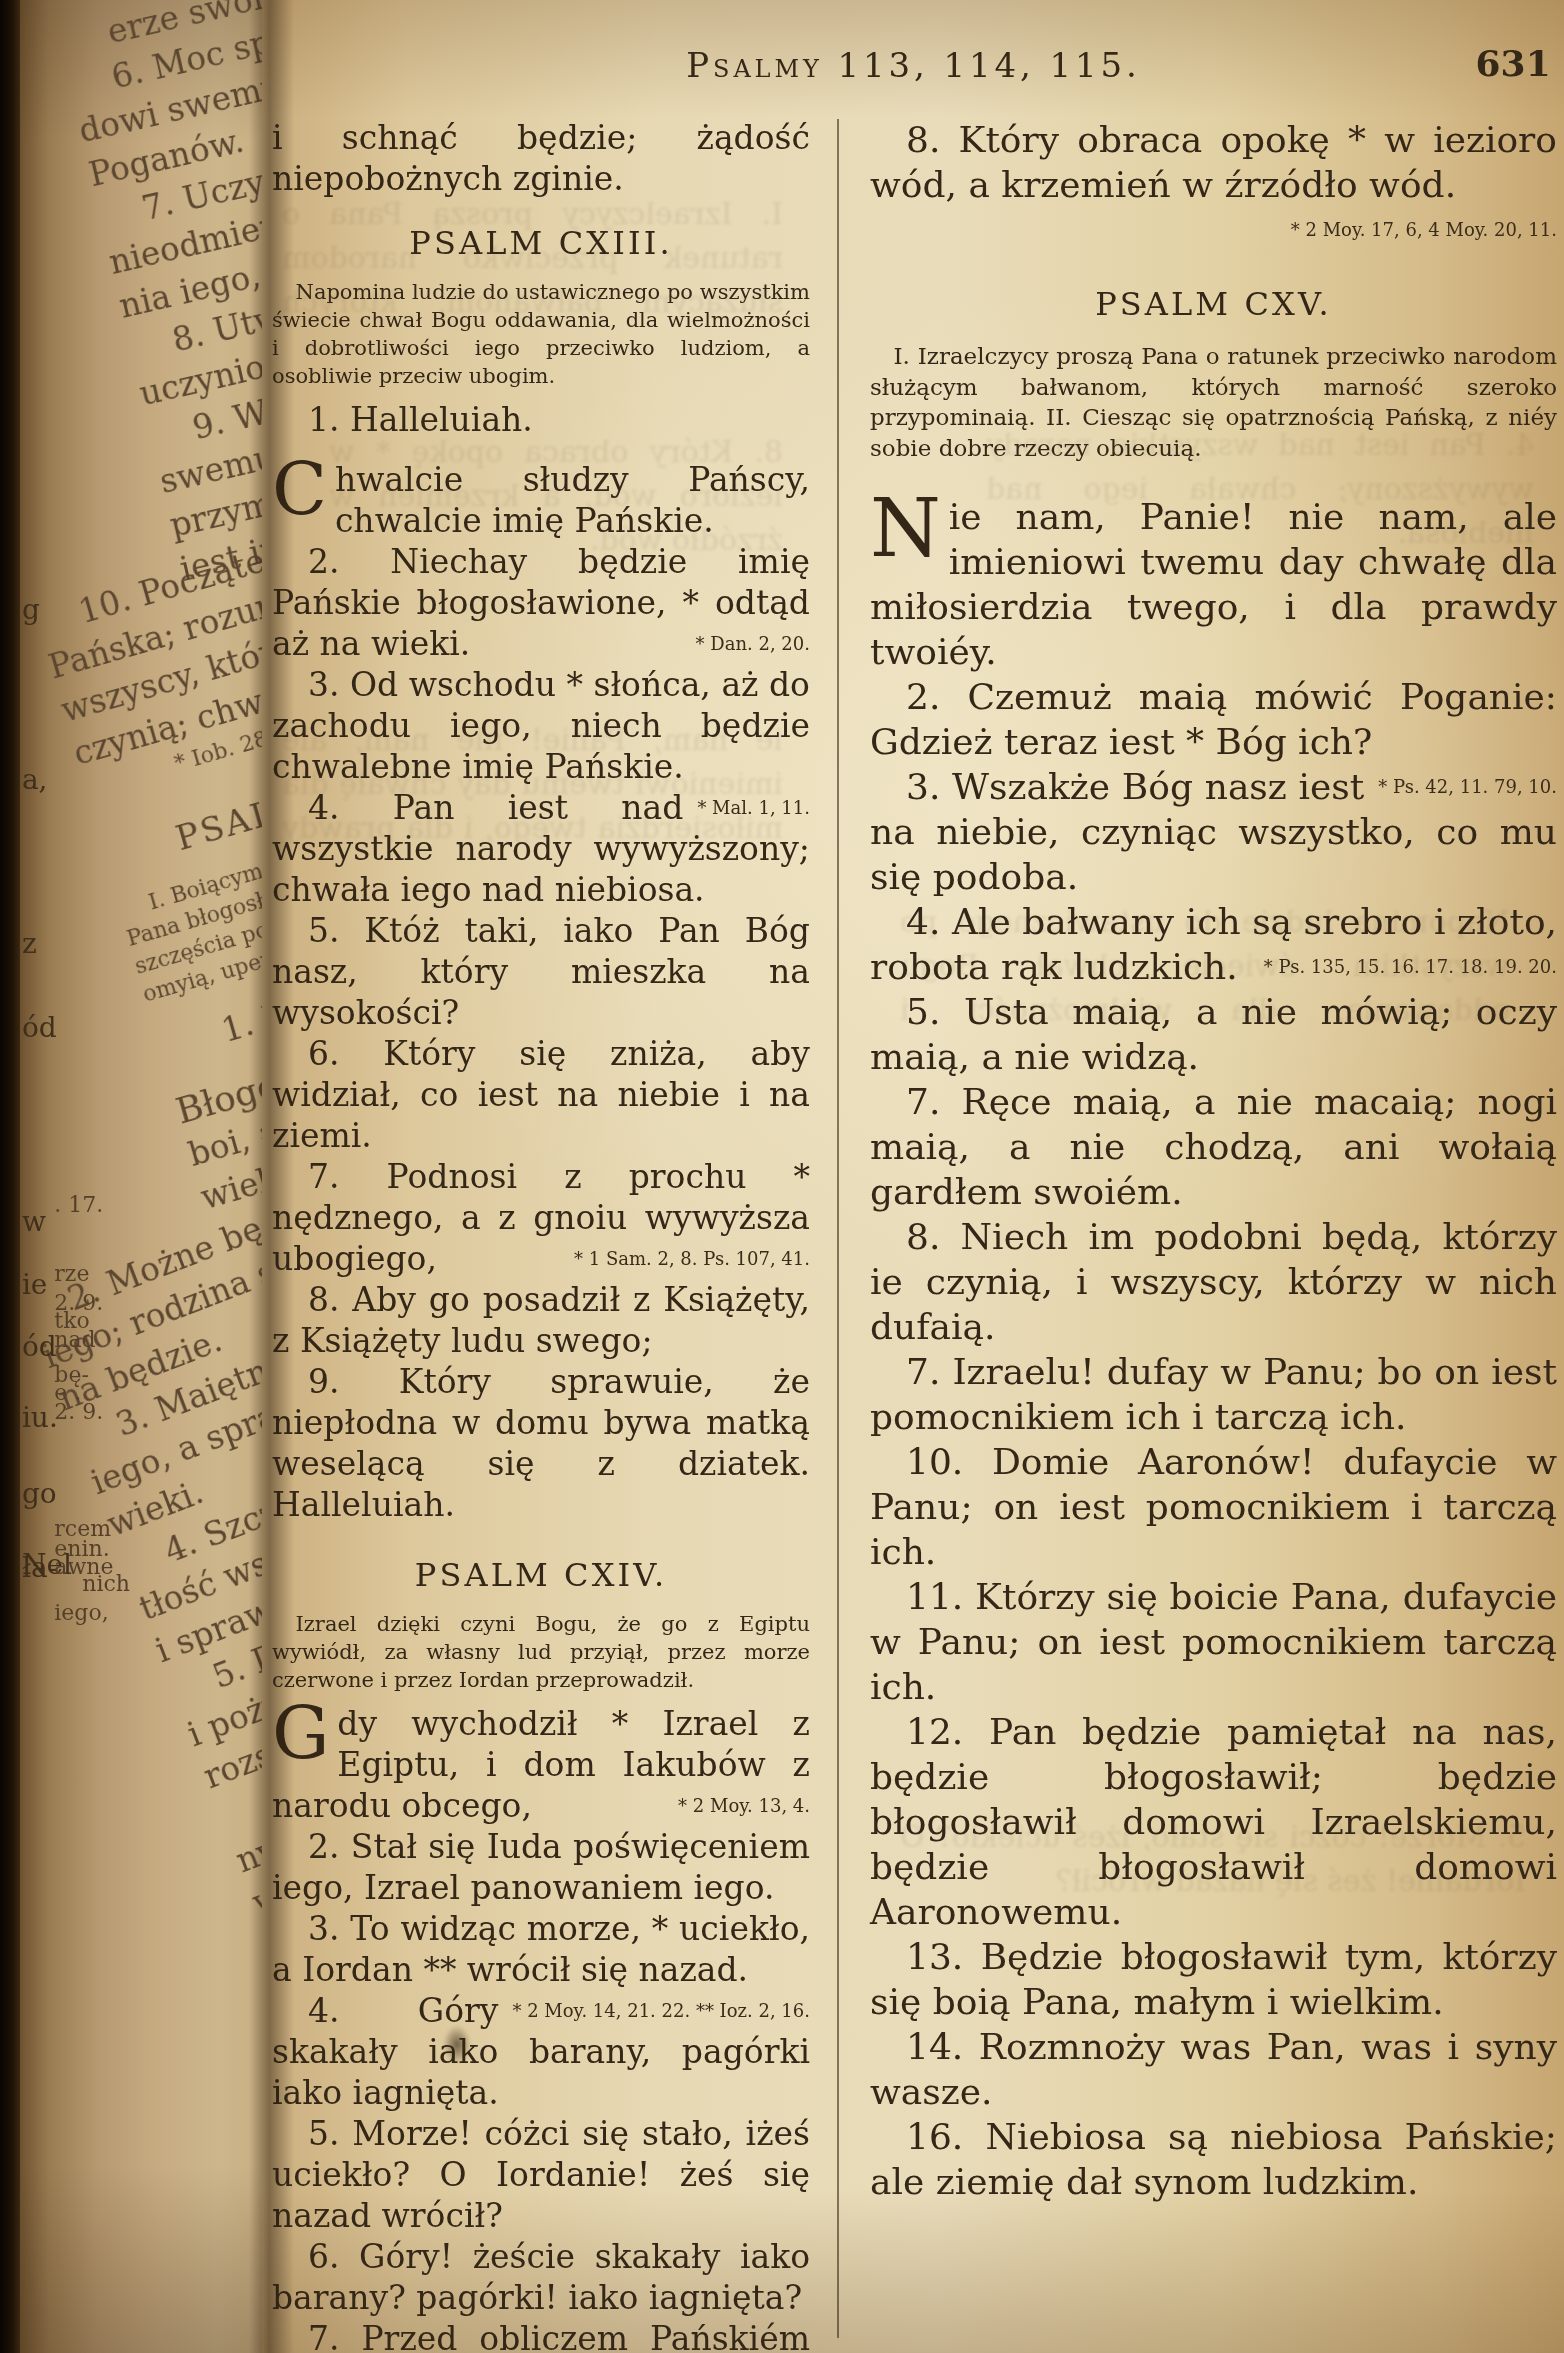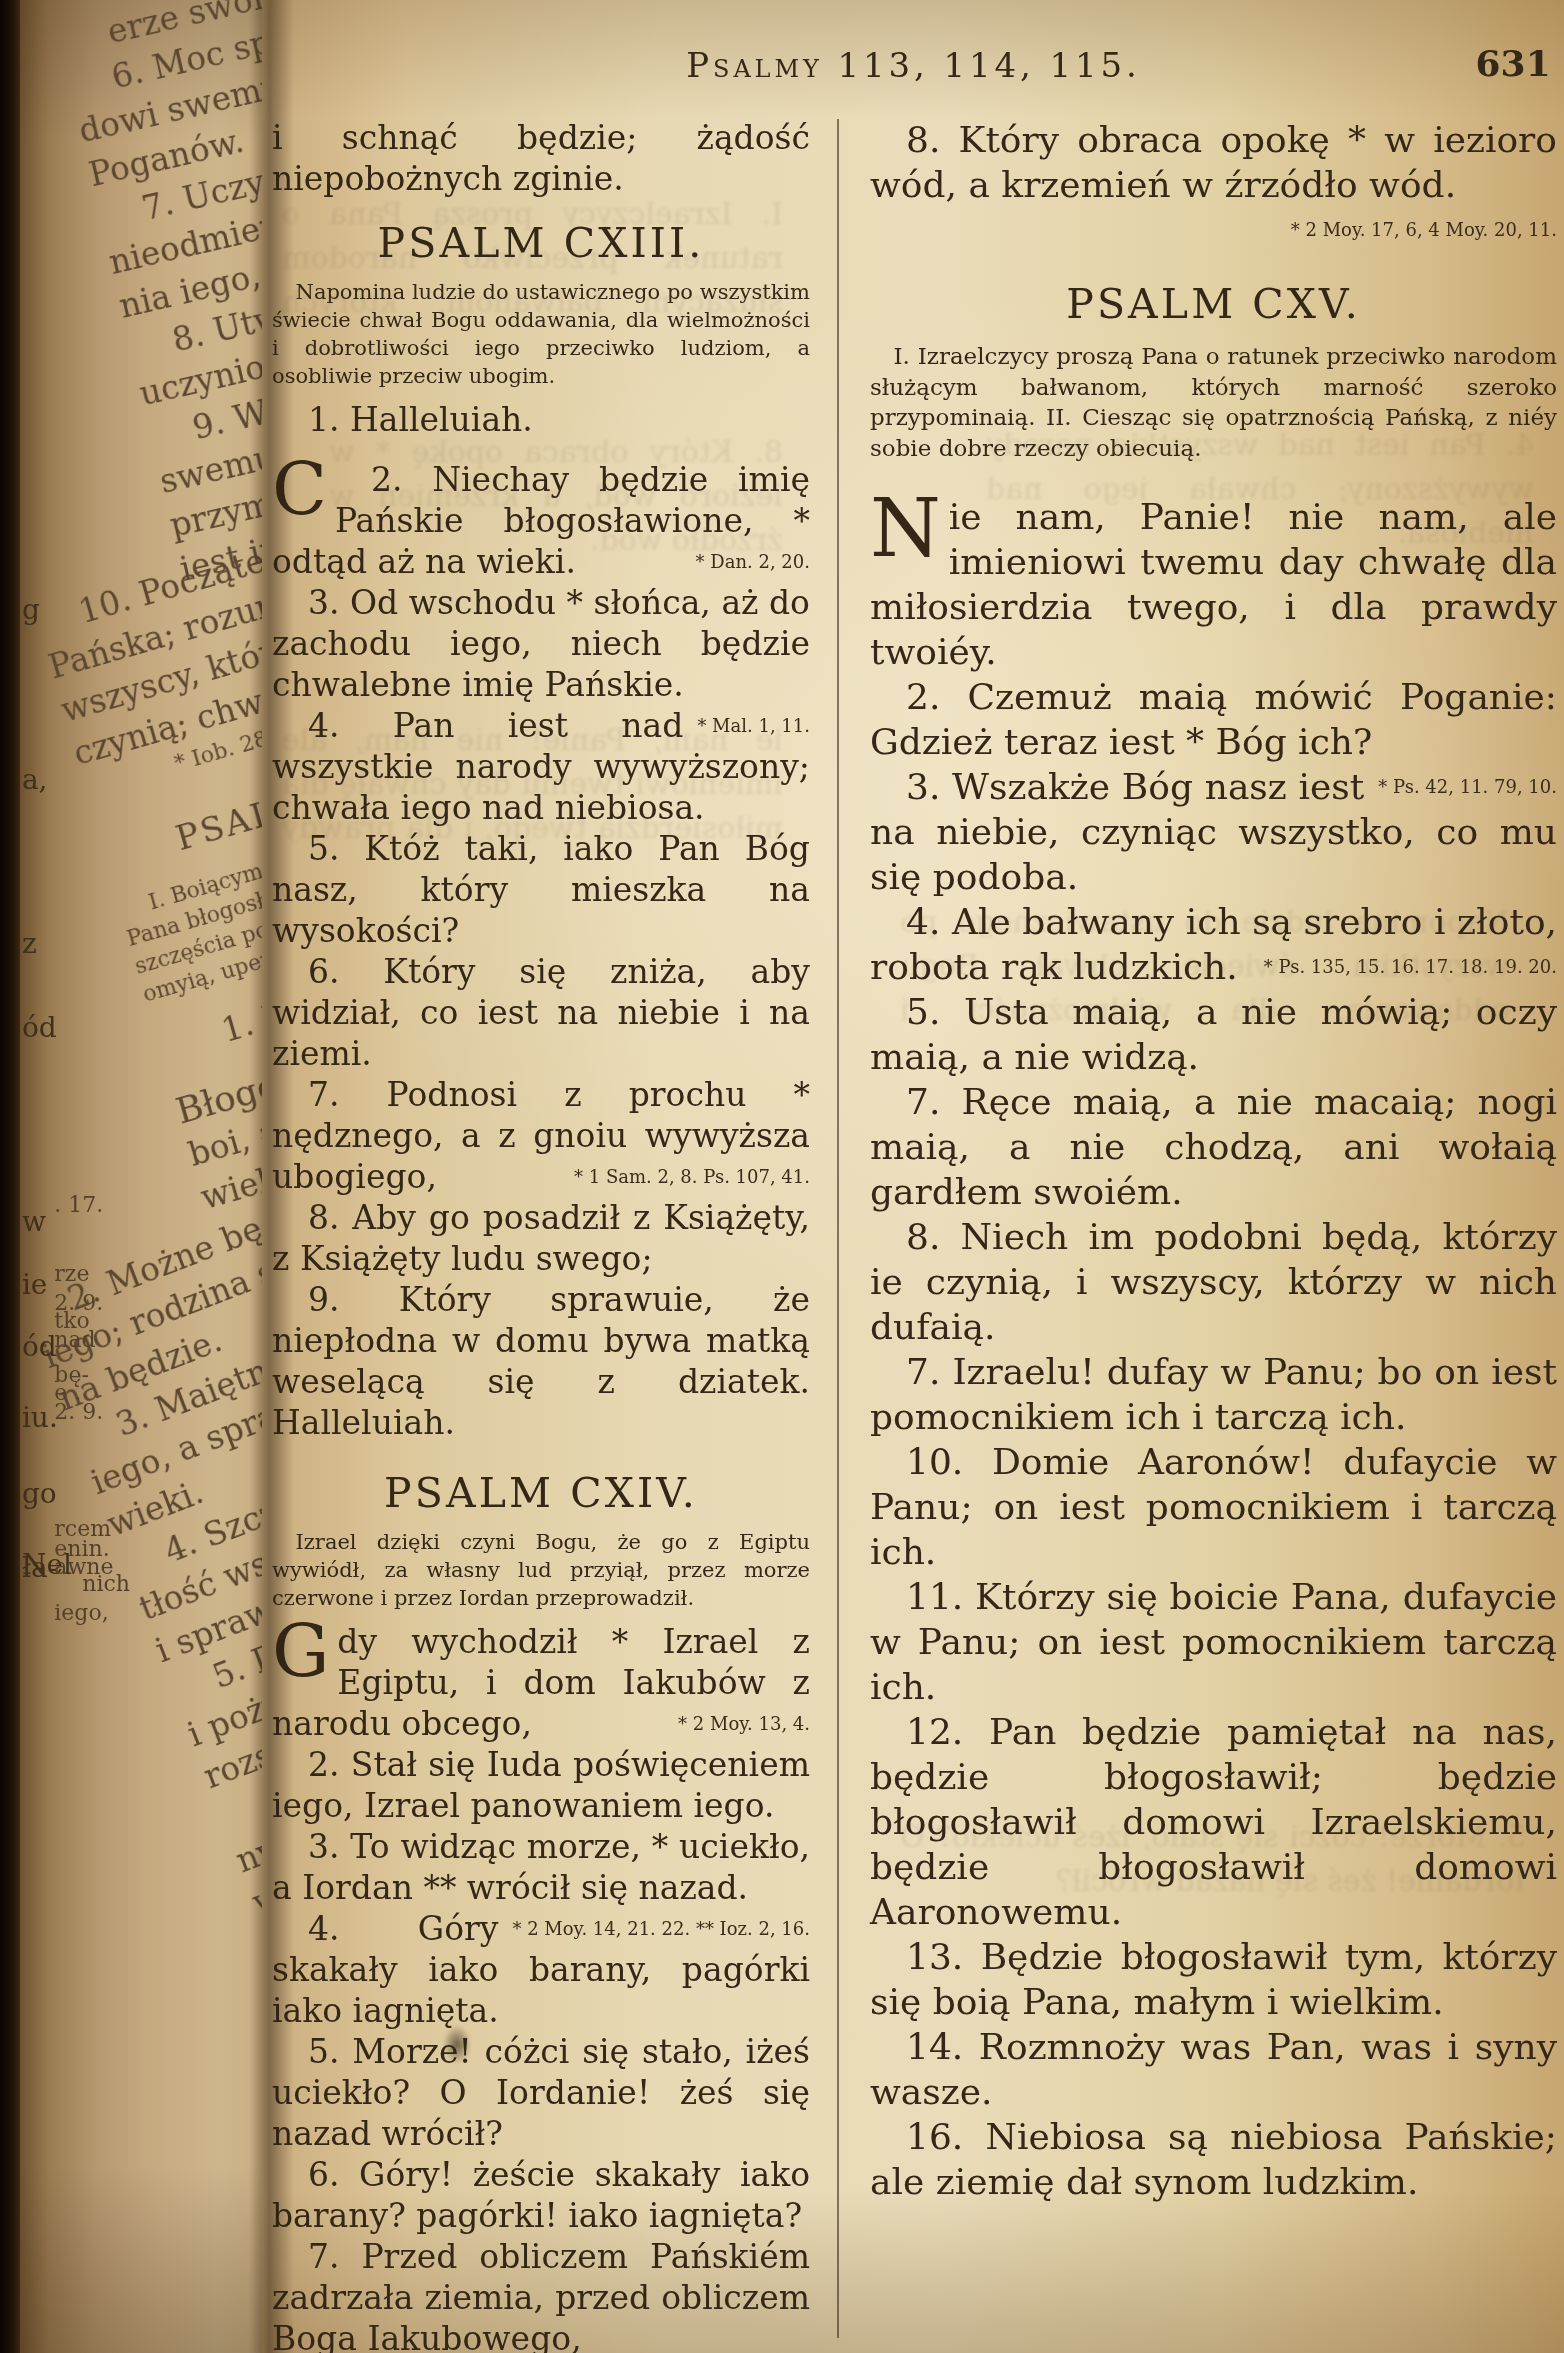--- a/index.html
+++ b/index.html
@@ -18,21 +18,21 @@
   .page-number{position:absolute;top:42px;right:6.3px;font-size:36px;font-weight:bold;color:#352817;}
   
   .col{position:absolute;top:117px;text-align:justify;z-index:2;}
   .col-left{left:272px;width:538px;font-size:33px;line-height:41px;}
   .col-right{left:870px;width:687px;font-size:36px;line-height:45px;}
   .verse{margin:0;text-indent:36px;}
   .cont{text-indent:0;}
   .verse .ref{float:right;font-size:18px;line-height:inherit;text-indent:0;padding-left:14px;color:#3b2c1a;}
   .summary{font-size:21px;line-height:28px;text-indent:23.5px;margin:0 0 9.4px;}
   .col-right .summary{font-size:23px;line-height:30.5px;}
-  .psalm-heading{font-size:41px;font-weight:400;letter-spacing:3.1px;text-align:center;text-indent:0;margin:27px 0 14px;}
+  .psalm-heading{font-size:32px;font-weight:400;letter-spacing:3.1px;text-align:center;text-indent:0;margin:27px 0 14px;}
   .dropcap{text-indent:0;}
   .initial{float:left;font-size:72px;line-height:56px;padding:3.1px 7.8px 0 0;}
   .col-right .initial{font-size:81px;line-height:63px;}
   .divider{position:absolute;left:837px;top:119px;width:1.6px;height:2219px;background:rgba(62,45,26,0.6);z-index:2;}
   
   .facing-page{position:absolute;left:20.3px;top:0;width:242px;height:100%;overflow:hidden;z-index:3;
     background:
       linear-gradient(to bottom, rgba(60,38,16,0.25), rgba(60,38,16,0) 6%, rgba(60,38,16,0) 92%, rgba(60,38,16,0.3)),
       linear-gradient(to right,#6e522f 0%, #9a7c52 12%, #b79970 32%, #c7ac82 58%, #cdb68c 82%, #c9af83 100%);}
   .spine{position:absolute;left:0;top:0;width:20.3px;height:100%;z-index:4;
@@ -80,21 +80,21 @@
 
   <div class="col col-left">
     <p class="verse cont">i schnąć będzie; żądość niepobożnych zginie.</p>
 
     <h3 class="psalm-heading" style="margin-top:23.5px;">PSALM CXIII.</h3>
     <p class="summary">Napomina ludzie do ustawicznego po wszystkim świecie chwał Bogu oddawania, dla wielmożności i dobrotliwości iego przeciwko ludziom, a osobliwie przeciw ubogim.</p>
 
     <p class="verse">1. Halleluiah.</p>
 
     <p class="verse dropcap" style="margin-top:19px;">
-      <span class="initial">C</span>
+      <span class="initial">C</span><span>hwalcie słudzy Pańscy, chwalcie imię Pańskie.</span>
     </p>
 
     <p class="verse">
       <span>2. Niechay będzie imię Pańskie błogosławione, * odtąd aż na wieki.</span><span class="ref">* Dan. 2, 20.</span>
     </p>
     <p class="verse">
       <span>3. Od wschodu * słońca, aż do zachodu iego, niech będzie chwalebne imię Pańskie.</span><span class="ref">* Mal. 1, 11.</span>
     </p>
     <p class="verse">4. Pan iest nad wszystkie narody wywyższony; chwała iego nad niebiosa.</p>
     <p class="verse">5. Któż taki, iako Pan Bóg nasz, który mieszka na wysokości?</p>

